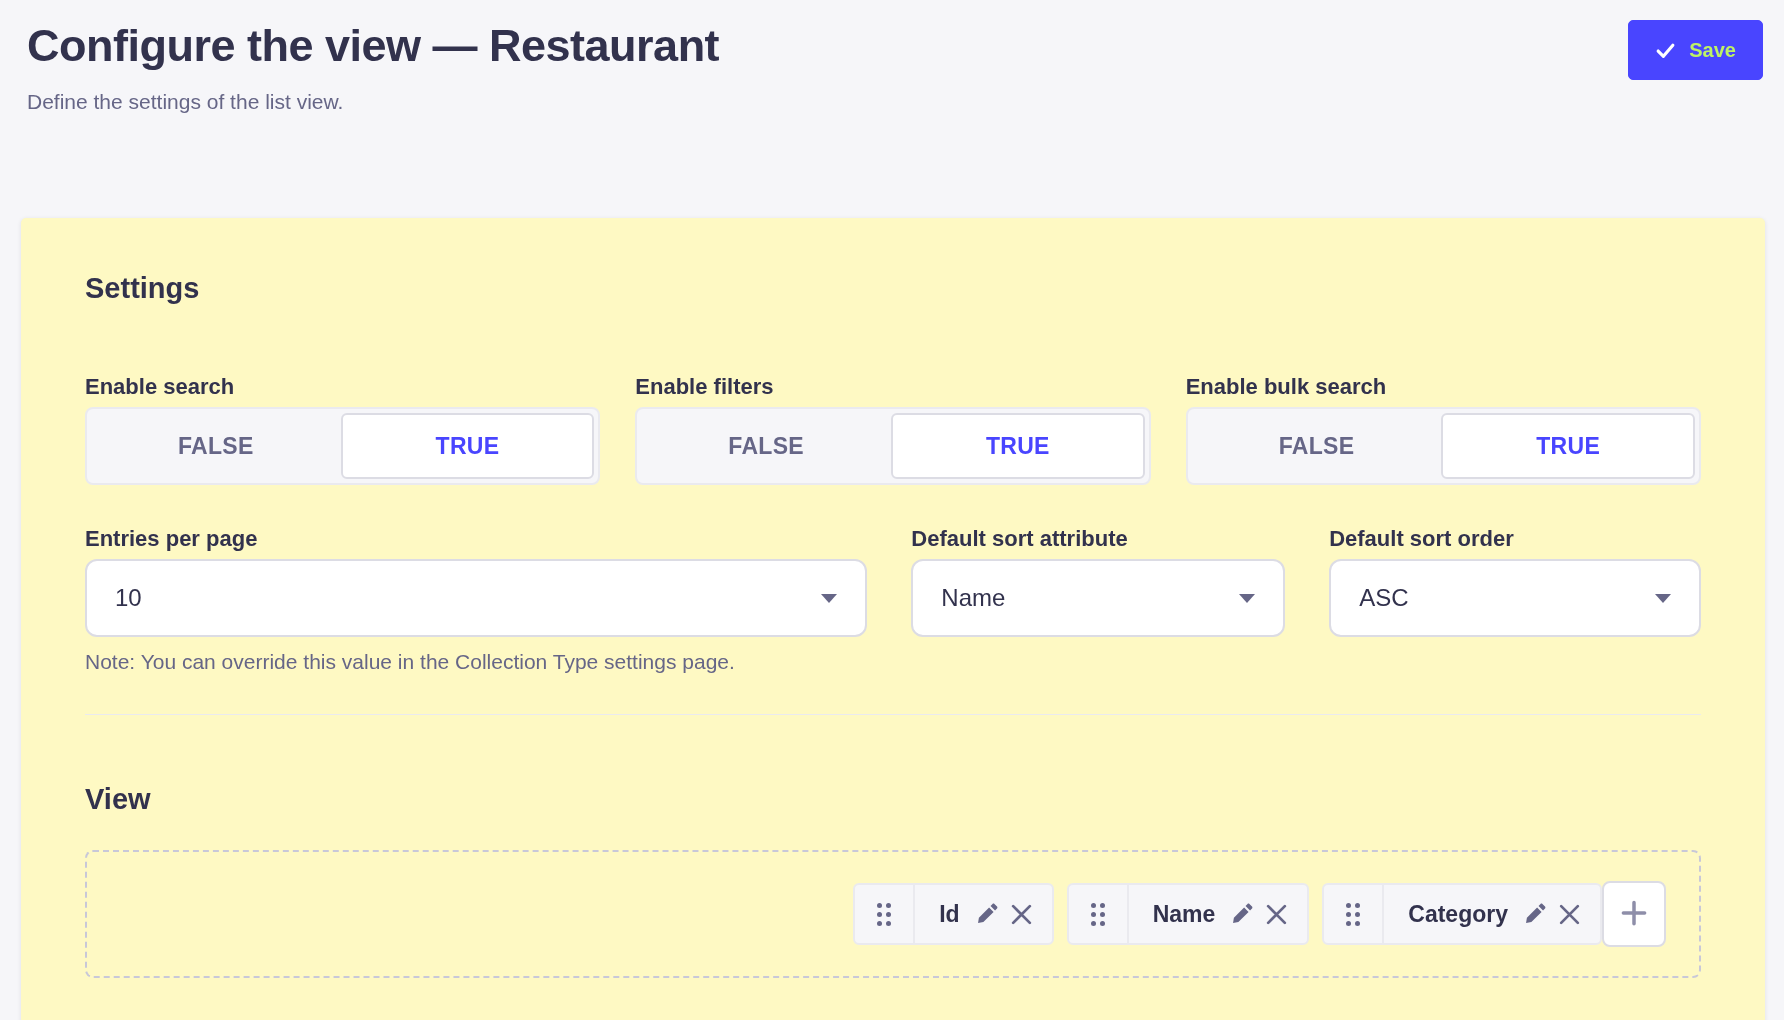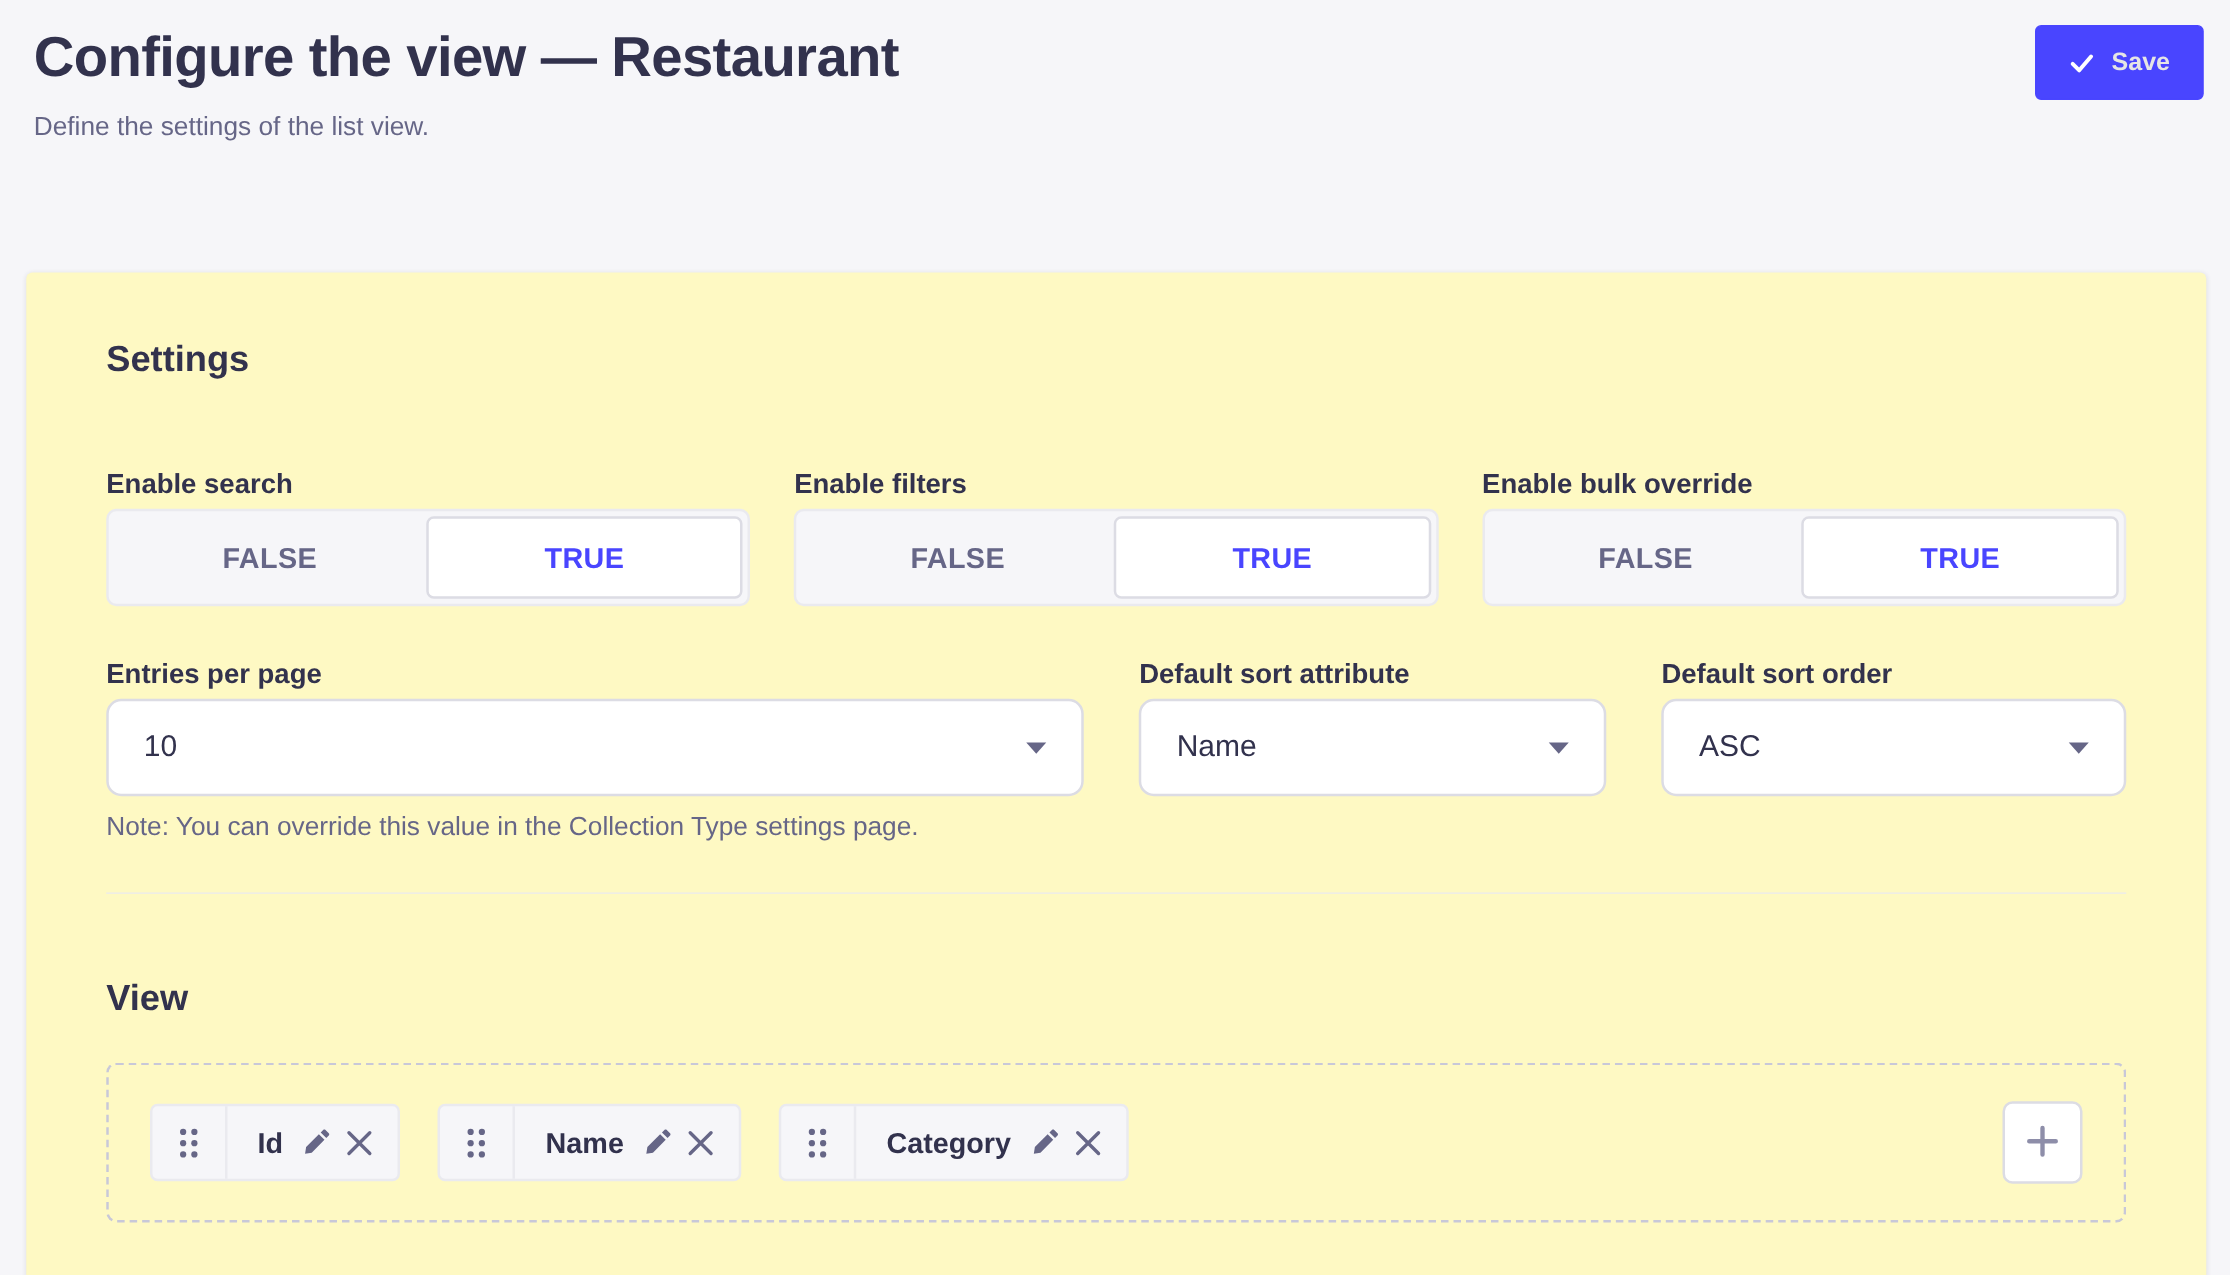--- a/index.html
+++ b/index.html
@@ -10,21 +10,21 @@
     color: #32324D;
   }
 
   
   .header { display: flex; justify-content: space-between; align-items: flex-start; padding: 20px 21px 0 27px; }
   .page-title { margin: 0; font-size: 45px; line-height: 52px; font-weight: 700; color: #32324D; letter-spacing: -0.5px; }
   .page-subtitle { margin: 18px 0 0 0; font-size: 21px; line-height: 24px; color: #666687; }
   .save-btn {
     display: flex; align-items: center; gap: 13px; margin-top: 0;
     height: 60px; padding: 0 26px; border: 1px solid #4945FF; border-radius: 5px;
-    background: #4945FF; color: #e5e5e5; font-family: inherit;
+    background: #4945FF; color: #bef264; font-family: inherit;
     font-size: 20px; font-weight: 700; cursor: pointer;
   }
   .save-btn svg { display: block; }
 
   
   .card {
     width: 1744px; margin: 104px 0 0 21px; background: #fef9c3; border-radius: 5px;
     box-shadow: 0 1px 4px rgba(33, 33, 52, 0.1);
     padding: 54px 64px 48px 64px;
   }
@@ -61,21 +61,21 @@
   .note { margin: 12px 0 0 0; font-size: 21px; line-height: 25px; color: #666687; }
 
   .divider { border: none; border-top: 1px solid #EAEAEF; margin: 40px 0 0 0; }
 
   
   .view-heading { margin-top: 68px; }
   .dashed-area {
     margin-top: 34px; height: 128px; border: 2px dashed #C8C8D8; border-radius: 8px;
     display: flex; align-items: center; padding: 0 33px;
   }
-  .chips { display: flex; align-items: center; gap: 30px; flex: 1; }
+  .chips { display: flex; align-items: center; gap: 13px; flex: 1; justify-content: flex-end; }
   .chip {
     height: 62px; background: #F6F6F9; border: 2px solid #EAEAEF; border-radius: 6px;
     display: flex; align-items: center;
   }
   .chip-drag {
     align-self: stretch; width: 60px; display: flex; align-items: center; justify-content: center;
     border-right: 2px solid #EAEAEF; cursor: grab; background: transparent; border-top: none; border-bottom: none; border-left: none;
     padding: 0;
   }
   .dots { display: grid; grid-template-columns: repeat(2, 5px); grid-template-rows: repeat(3, 5px); gap: 4px; }
@@ -124,21 +124,21 @@
       </div>
     </div>
     <div class="field">
       <div class="field-label">Enable filters</div>
       <div class="toggle">
         <button class="toggle-opt">FALSE</button>
         <button class="toggle-opt selected">TRUE</button>
       </div>
     </div>
     <div class="field">
-      <div class="field-label">Enable bulk override</div>
+      <div class="field-label">Enable bulk search</div>
       <div class="toggle">
         <button class="toggle-opt">FALSE</button>
         <button class="toggle-opt selected">TRUE</button>
       </div>
     </div>
   </div>
 
   <div class="selects-row">
     <div class="field">
       <div class="field-label">Entries per page</div>

